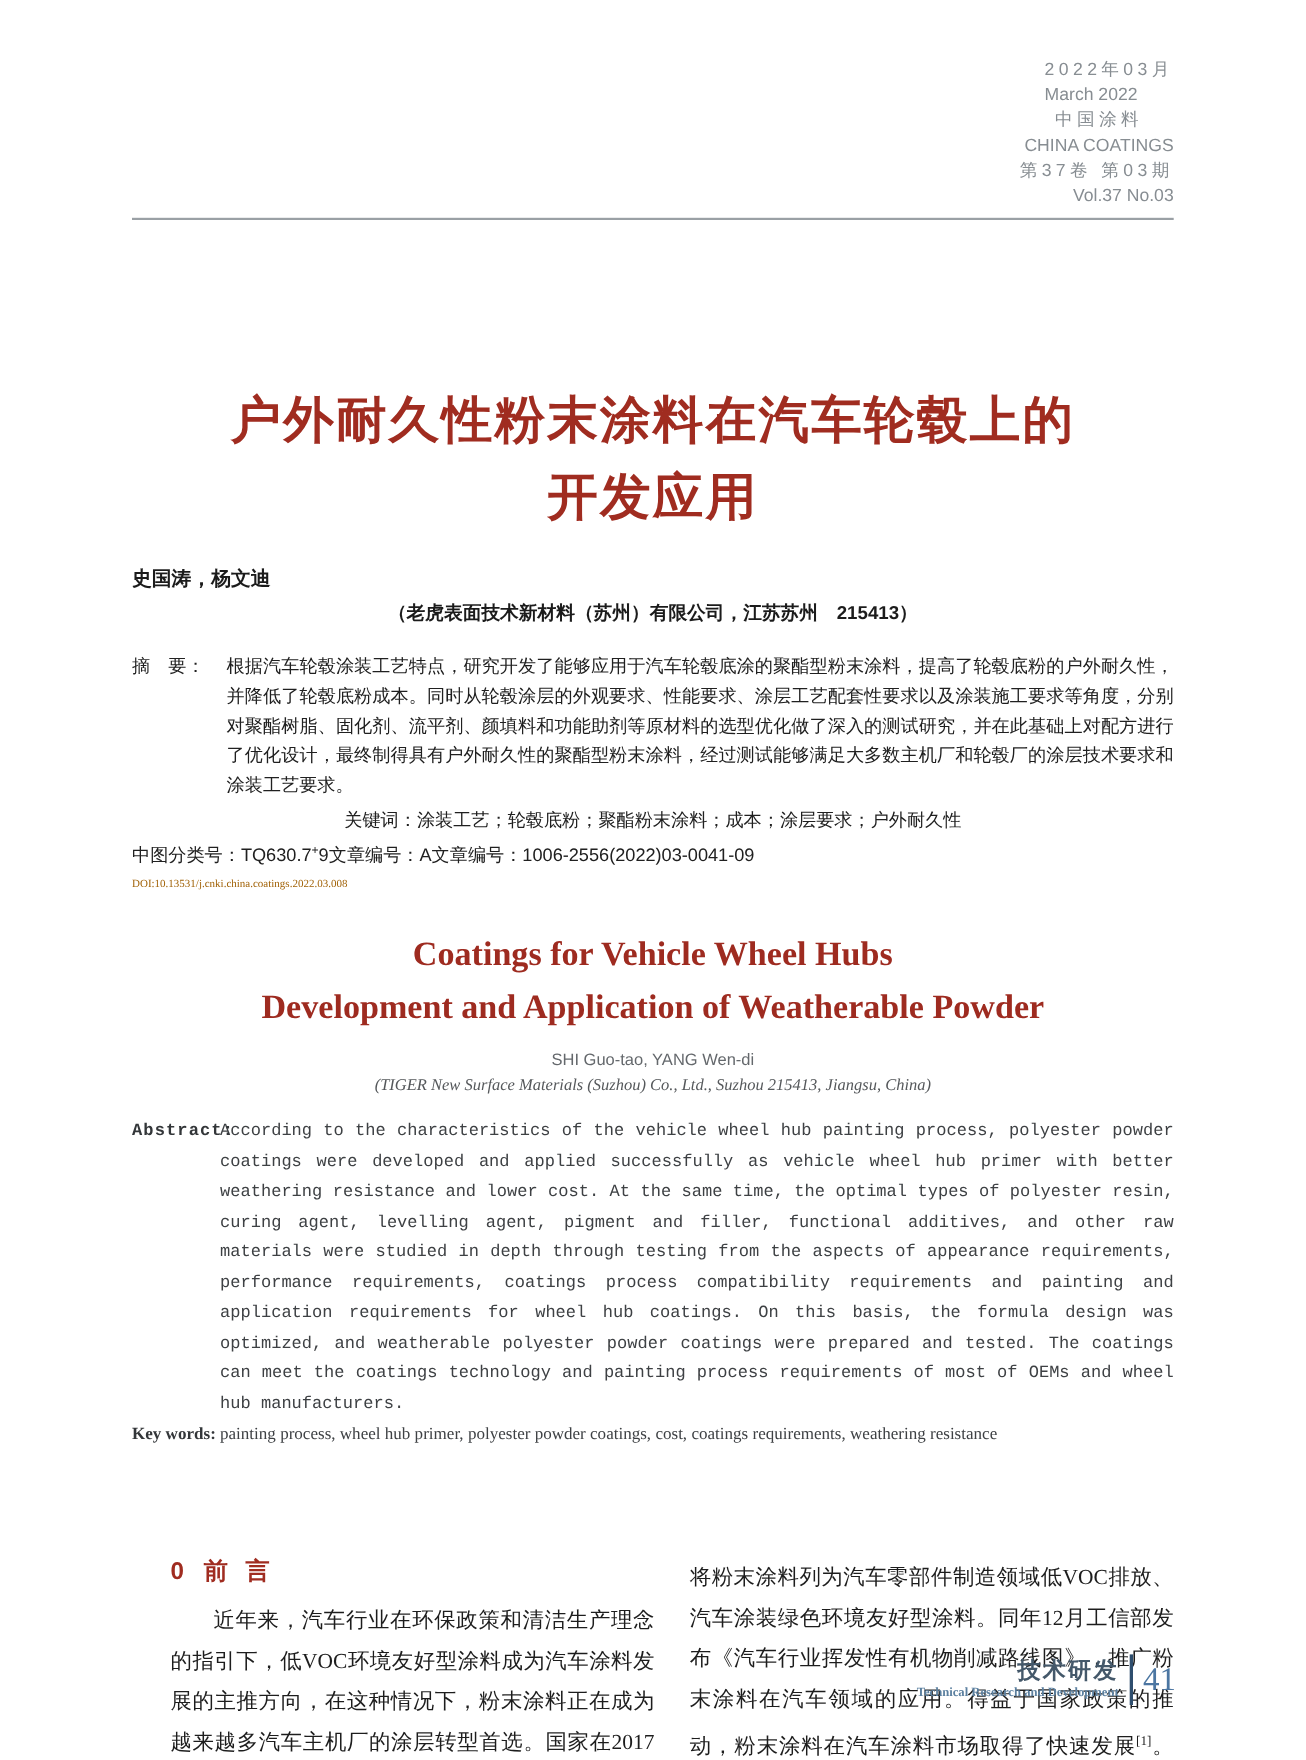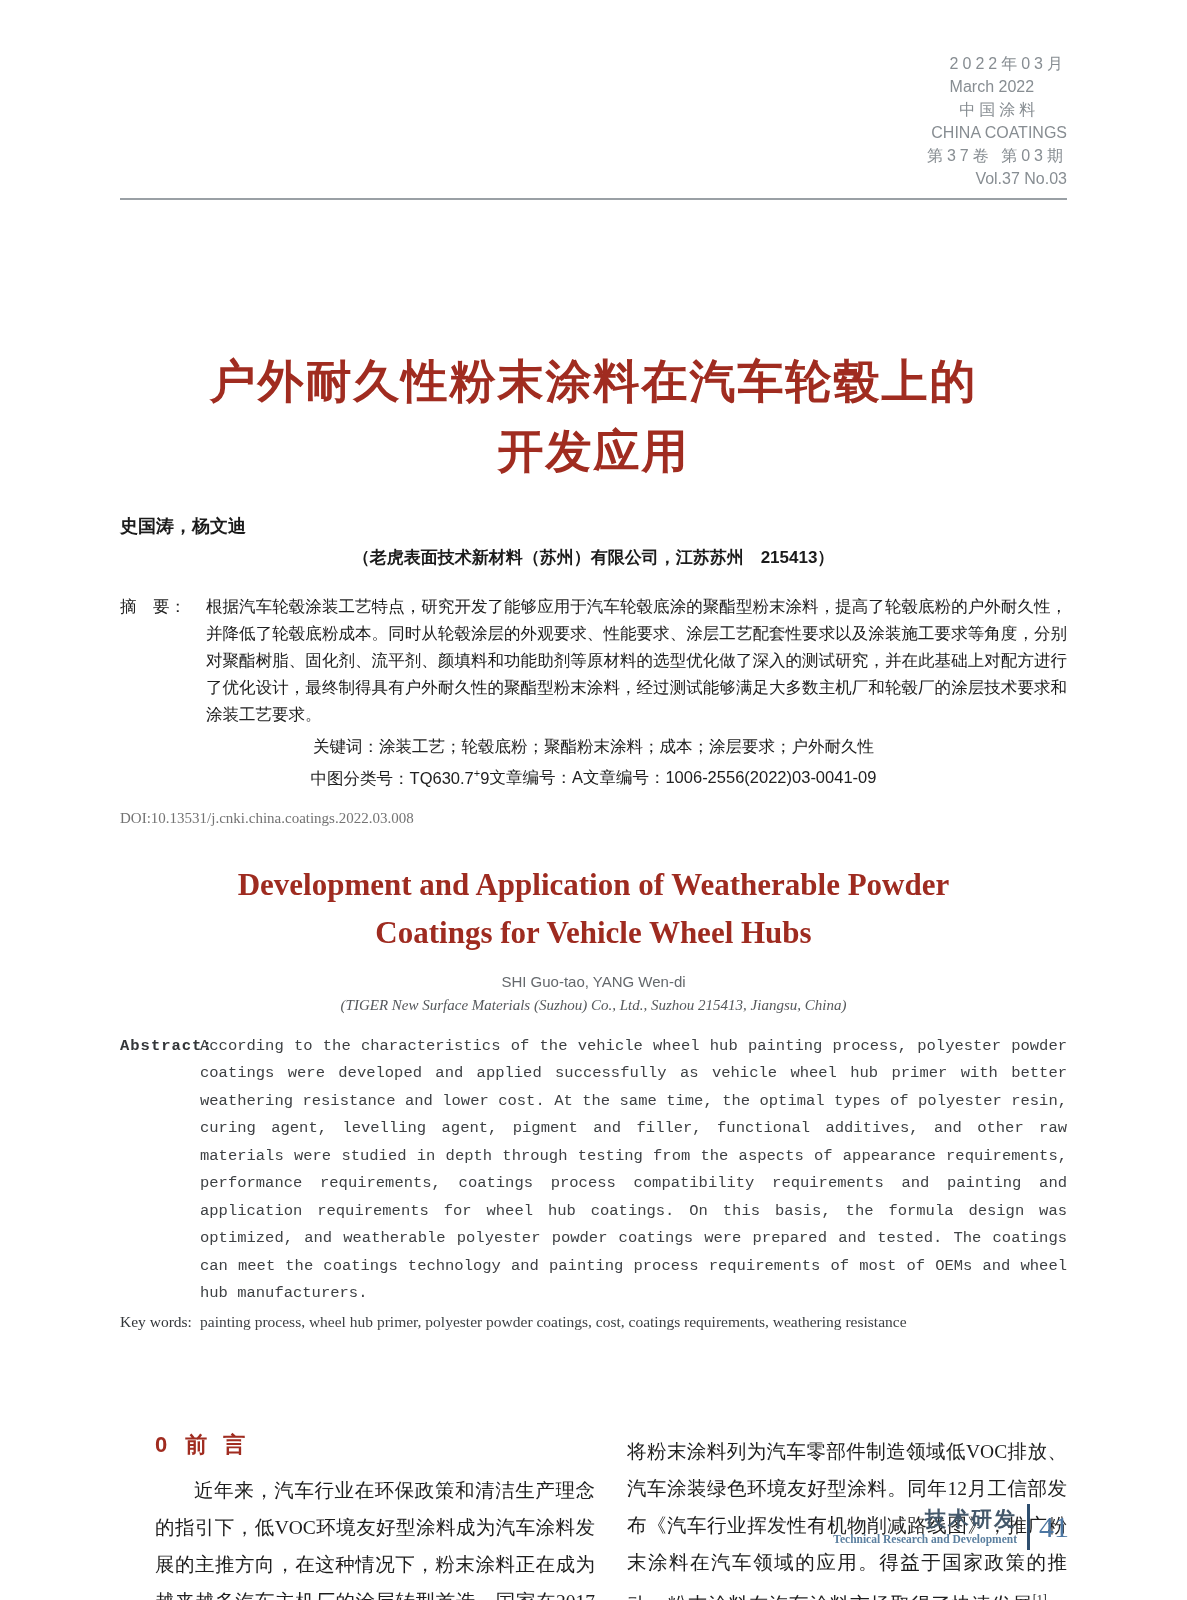--- a/index.html
+++ b/index.html
@@ -73,30 +73,30 @@
   .keywords-zh {
     margin-top: 5px;
     font-size: 16.5px;
     line-height: 27px;
     color: #202020;
     text-align: center;
   }
   .meta-row {
     margin-top: 7px;
     display: flex;
-    justify-content: center;
+    justify-content: flex-start;
     font-size: 16.5px;
     color: #202020;
   }
   .meta-row sup { font-size: 11px; vertical-align: super; }
   .doi-row {
-    margin-top: 20px;
-    font-family: "Liberation Serif", serif;
-    font-size: 15px;
-    color: #737373;
+    margin-top: 9px;
+    font-family: "Liberation Serif", serif;
+    font-size: 10px;
+    color: #a16207;
   }
 
   
   .title-en {
     margin-top: 34px;
     text-align: center;
     color: #9e2b20;
     font-family: "Liberation Serif", serif;
     font-weight: bold;
     font-size: 31px;
@@ -126,21 +126,21 @@
     padding-left: 80px;
   }
   .abstract-en .hang-label { font-weight: bold; letter-spacing: 1px; color: #333639; }
   .keywords-en {
     font-family: "Liberation Serif", serif;
     font-size: 15.5px;
     line-height: 27.5px;
     color: #3e4144;
     padding-left: 80px;
   }
-  .keywords-en .hang-label { font-weight: normal; color: #333639; }
+  .keywords-en .hang-label { font-weight: bold; color: #333639; }
 
   
   .body-cols {
     margin-top: 95px;
     display: flex;
     gap: 32px;
     height: 224px;
     overflow: hidden;
     margin-left: 35px;
   }
@@ -248,22 +248,22 @@
 
     <div class="meta-row">
       <span><span>中图分类号：</span><span>TQ630.7</span><sup>+</sup><span>9</span></span>
       <span><span>文章编号：</span><span>A</span></span>
       <span><span>文章编号：</span><span>1006-2556(2022)03-0041-09</span></span>
     </div>
 
     <div class="doi-row">DOI:10.13531/j.cnki.china.coatings.2022.03.008</div>
 
     <h2 class="title-en">
+      <span>Coatings for Vehicle Wheel Hubs</span>
       <span>Development and Application of Weatherable Powder</span>
-      <span>Coatings for Vehicle Wheel Hubs</span>
     </h2>
     <div class="authors-en">SHI Guo-tao, YANG Wen-di</div>
     <div class="affil-en">(TIGER New Surface Materials (Suzhou) Co., Ltd., Suzhou 215413, Jiangsu, China)</div>
 
     <div class="abstract-en hang">
       <span class="hang-label">Abstract:</span>
       <span>According to the characteristics of the vehicle wheel hub painting process, polyester powder coatings were developed and applied successfully as vehicle wheel hub primer with better weathering resistance and lower cost. At the same time, the optimal types of polyester resin, curing agent, levelling agent, pigment and filler, functional additives, and other raw materials were studied in depth through testing from the aspects of appearance requirements, performance requirements, coatings process compatibility requirements and painting and application requirements for wheel hub coatings. On this basis, the formula design was optimized, and weatherable polyester powder coatings were prepared and tested. The coatings can meet the coatings technology and painting process requirements of most of OEMs and wheel hub manufacturers.</span>
     </div>
 
     <div class="keywords-en hang">

